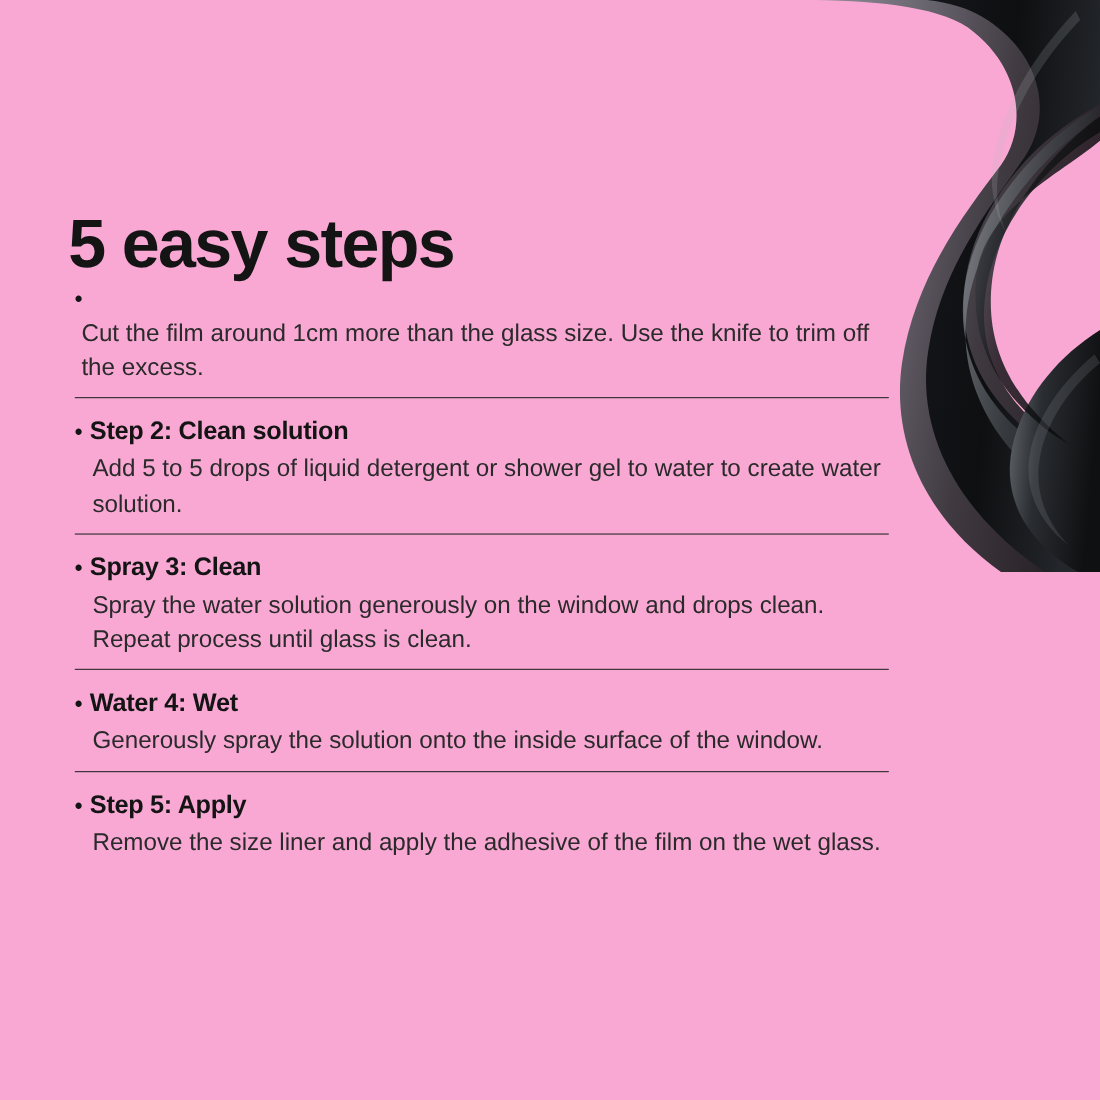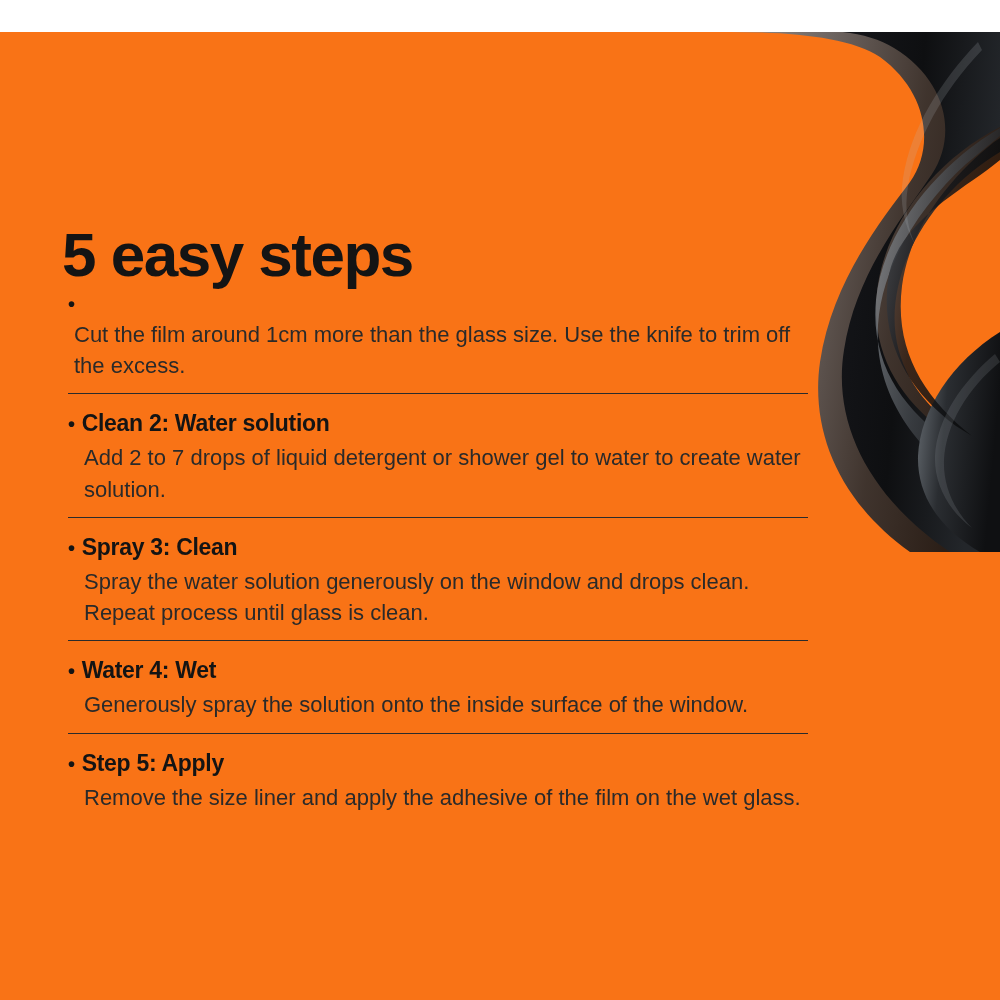--- a/index.html
+++ b/index.html
@@ -12,22 +12,21 @@
     height: 1000px;
     position: relative;
     overflow: hidden;
     font-family: "Liberation Sans", sans-serif;
     color: #1a1a1a;
   }
 
   #page {
     position: absolute;
     inset: 0;
-    background: #f97316;
-    margin-top: 32px;
+    background: #f9a8d4;
   }
 
   
   .artwork {
     position: absolute;
     top: 0;
     right: 0;
     width: 520px;
     height: 520px;
     overflow: hidden;
@@ -146,23 +145,23 @@
     <div class="step step-1">
       <p class="step-title">
         <span class="bullet">•</span>
       </p>
       <p class="step-body">Cut the film around 1cm more than the glass size. Use the knife to trim off the excess.</p>
     </div>
 
     <div class="step">
       <p class="step-title">
         <span class="bullet">•</span>
-        <span>Clean 2: Water solution</span>
+        <span>Step 2: Clean solution</span>
       </p>
-      <p class="step-body">Add 2 to 7 drops of liquid detergent or shower gel to water to create water solution.</p>
+      <p class="step-body">Add 5 to 5 drops of liquid detergent or shower gel to water to create water solution.</p>
     </div>
 
     <div class="step">
       <p class="step-title">
         <span class="bullet">•</span>
         <span>Spray 3: Clean</span>
       </p>
       <p class="step-body">Spray the water solution generously on the window and drops clean. Repeat process until glass is clean.</p>
     </div>
 

